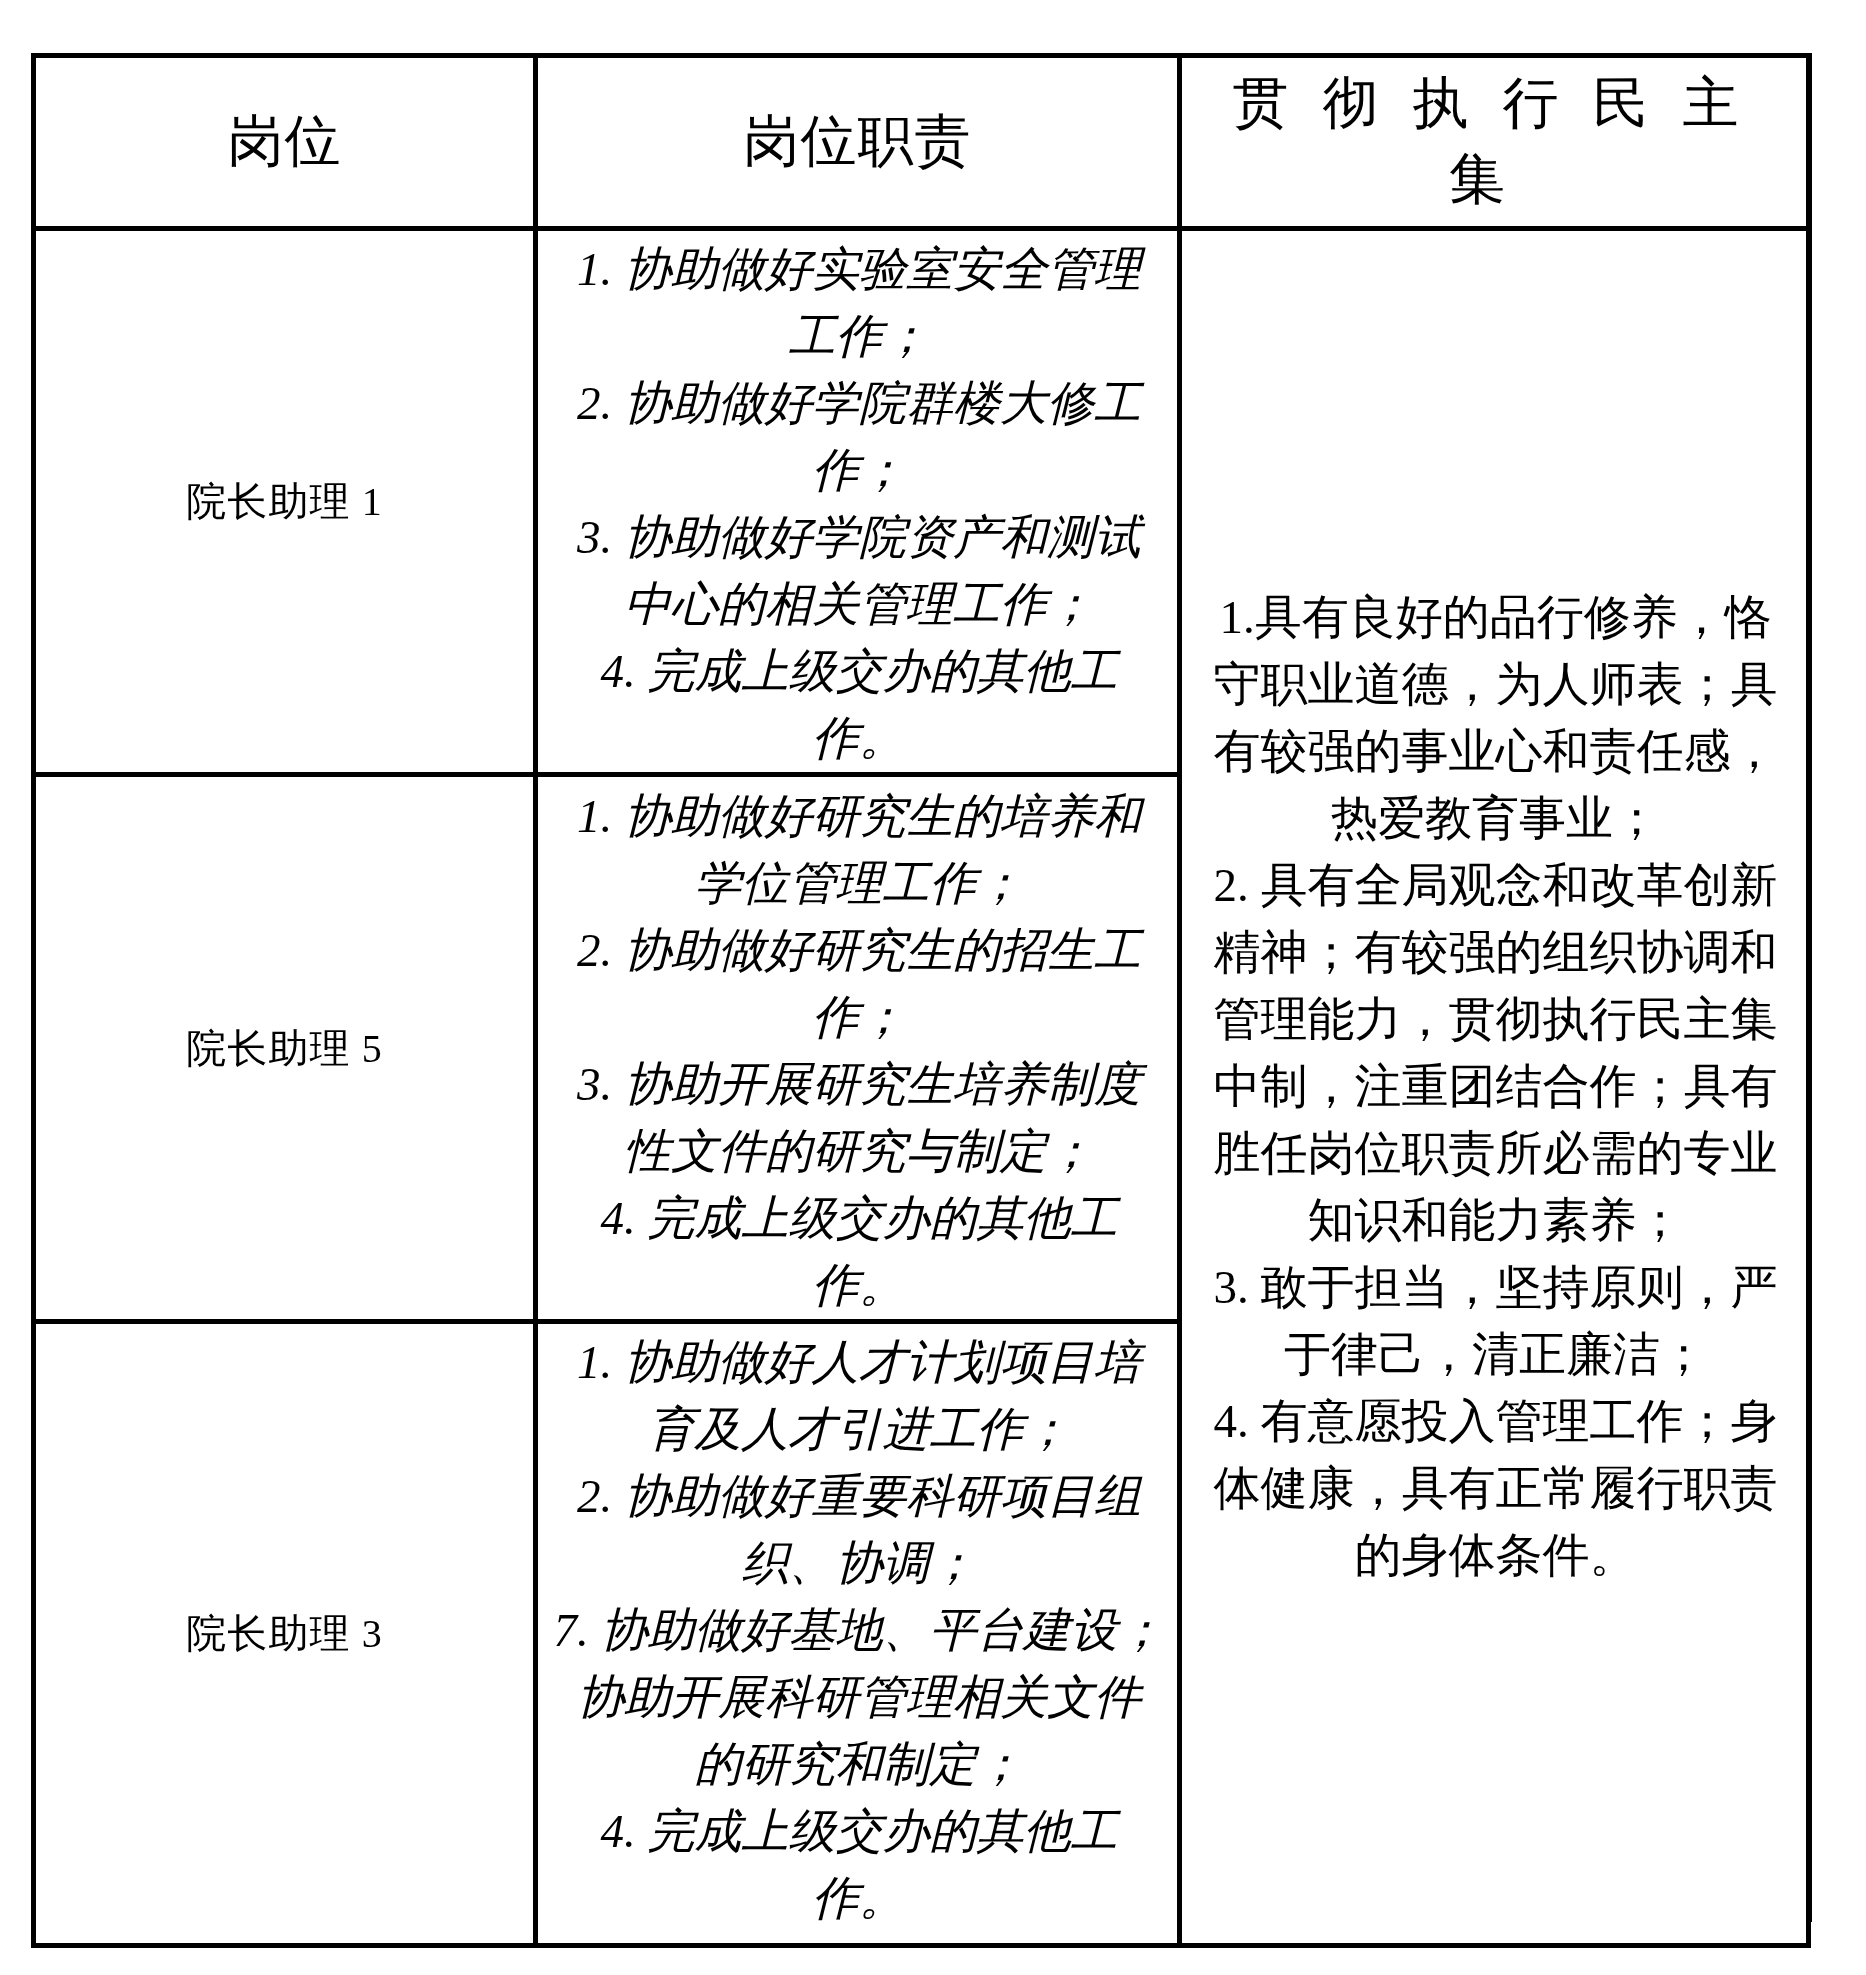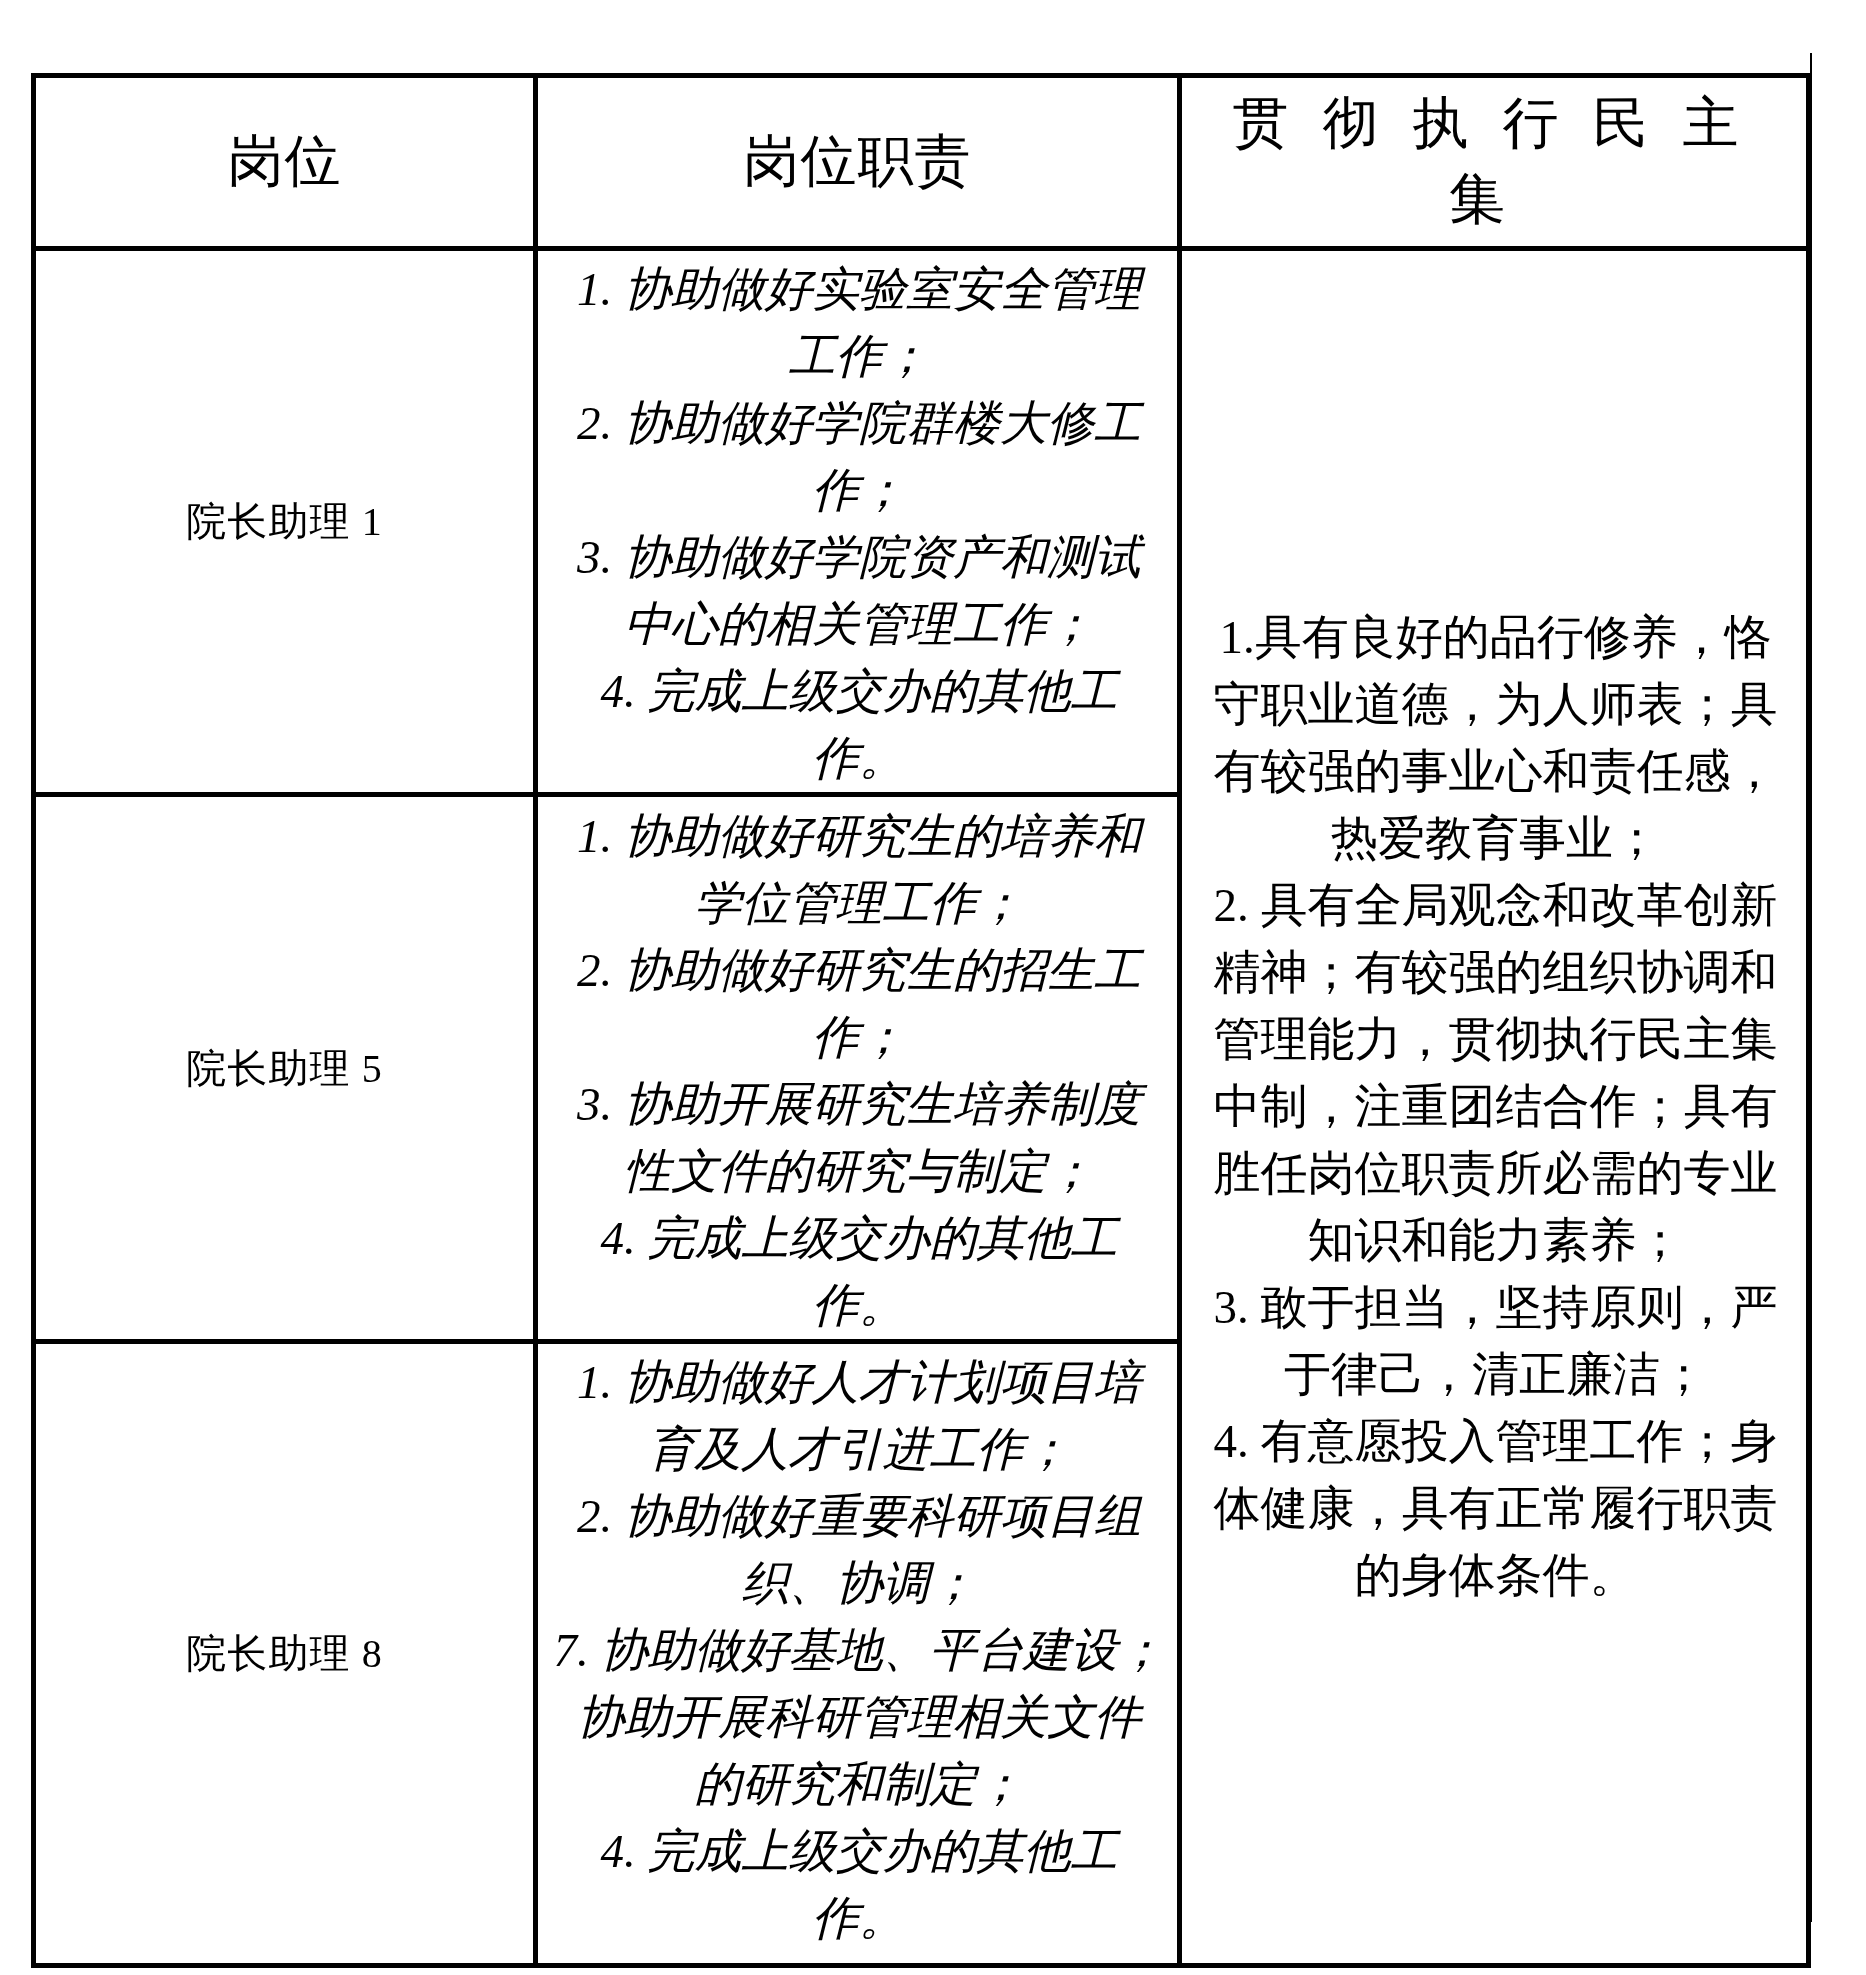--- a/index.html
+++ b/index.html
@@ -20,21 +20,20 @@
   }
   table.doc-table {
     position: absolute;
     left: 31px;
     top: 53px;
     width: 1774px;
     height: 1869px;
     border-collapse: collapse;
     table-layout: fixed;
     background: #ffffff;
-    margin-top: 20px;
   }
   table.doc-table col.c1 { width: 502px; }
   table.doc-table col.c2 { width: 644px; }
   table.doc-table col.c3 { width: 629px; }
   table.doc-table th,
   table.doc-table td {
     border: 5.4px solid #000000;
     margin: 0;
     overflow: hidden;
   }
@@ -138,21 +137,21 @@
 学位管理工作；
 2. 协助做好研究生的招生工
 作；
 3. 协助开展研究生培养制度
 性文件的研究与制定；
 4. 完成上级交办的其他工
 作。</td>
       </tr>
 
       <tr class="row-3">
-        <td class="pos-cell">院长助理 8</td>
+        <td class="pos-cell">院长助理 3</td>
         <td class="duty-cell">1. 协助做好人才计划项目培
 育及人才引进工作；
 2. 协助做好重要科研项目组
 织、协调；
 7. 协助做好基地、平台建设；
 协助开展科研管理相关文件
 的研究和制定；
 4. 完成上级交办的其他工
 作。</td>
       </tr>

